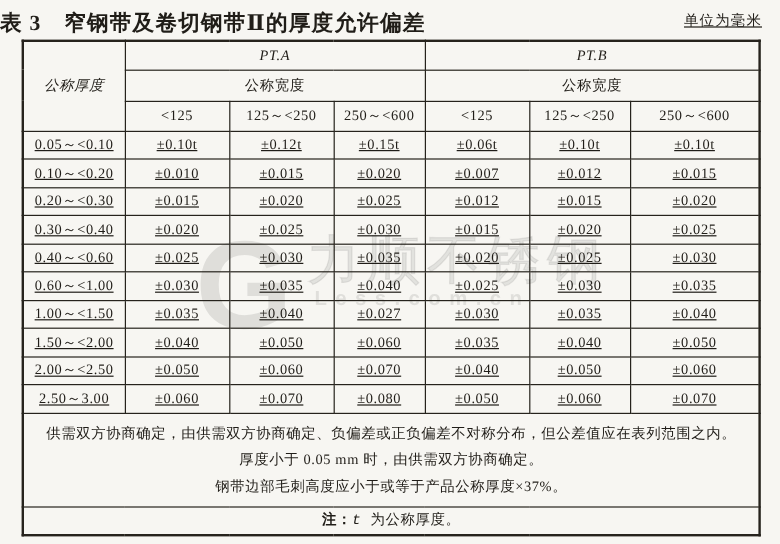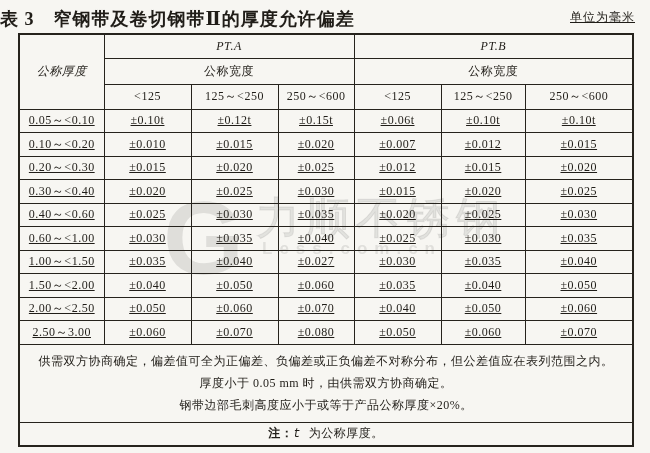--- a/index.html
+++ b/index.html
@@ -219,23 +219,23 @@
           <td>±0.070</td>
           <td>±0.080</td>
           <td>±0.050</td>
           <td>±0.060</td>
           <td>±0.070</td>
         </tr>
       </tbody>
     <tbody>
       <tr>
         <td colspan="7" class="notes-cell">
-          <div class="fn">供需双方协商确定，偏差值可全为正偏差、负偏差或正负偏差不对称分布，但公差值应在表列范围之内。</div>
+          <div class="fn">供需双方协商确定，由供需双方协商确定、负偏差或正负偏差不对称分布，但公差值应在表列范围之内。</div>
           <div class="fn">厚度小于 0.05 mm 时，由供需双方协商确定。</div>
-          <div class="fn">钢带边部毛刺高度应小于或等于产品公称厚度×20%。</div>
+          <div class="fn">钢带边部毛刺高度应小于或等于产品公称厚度×37%。</div>
         </td>
       </tr>
       <tr>
         <td colspan="7" class="note-row-cell">
           <span class="note-label">注：</span><span class="note-var">t</span><span> 为公称厚度。</span>
         </td>
       </tr>
     </tbody>
   </table>
 

